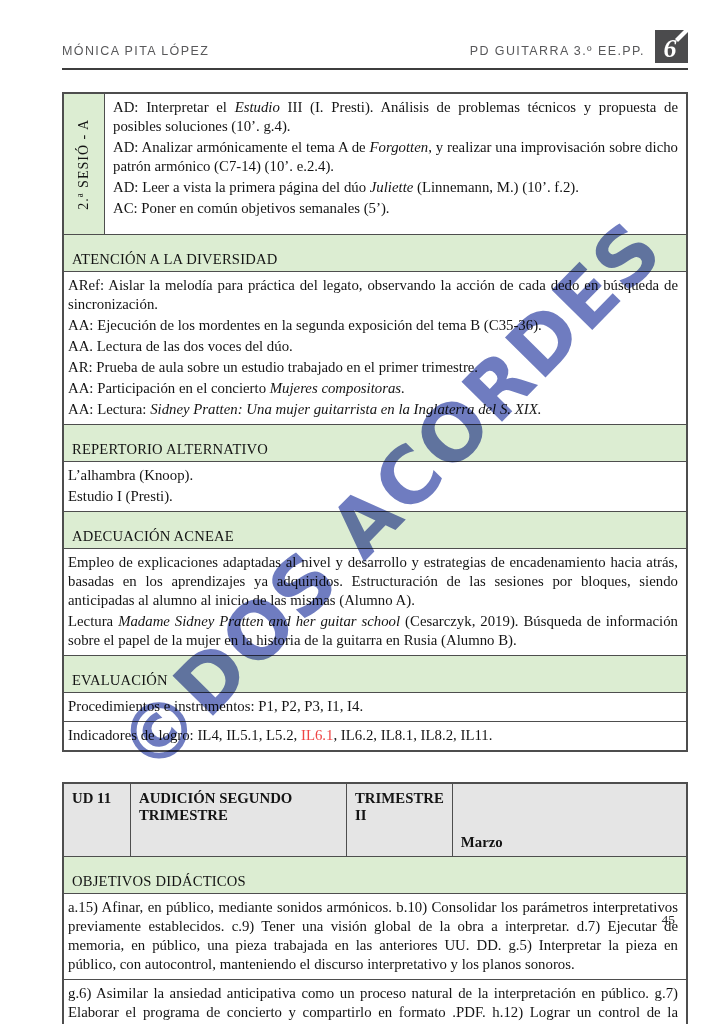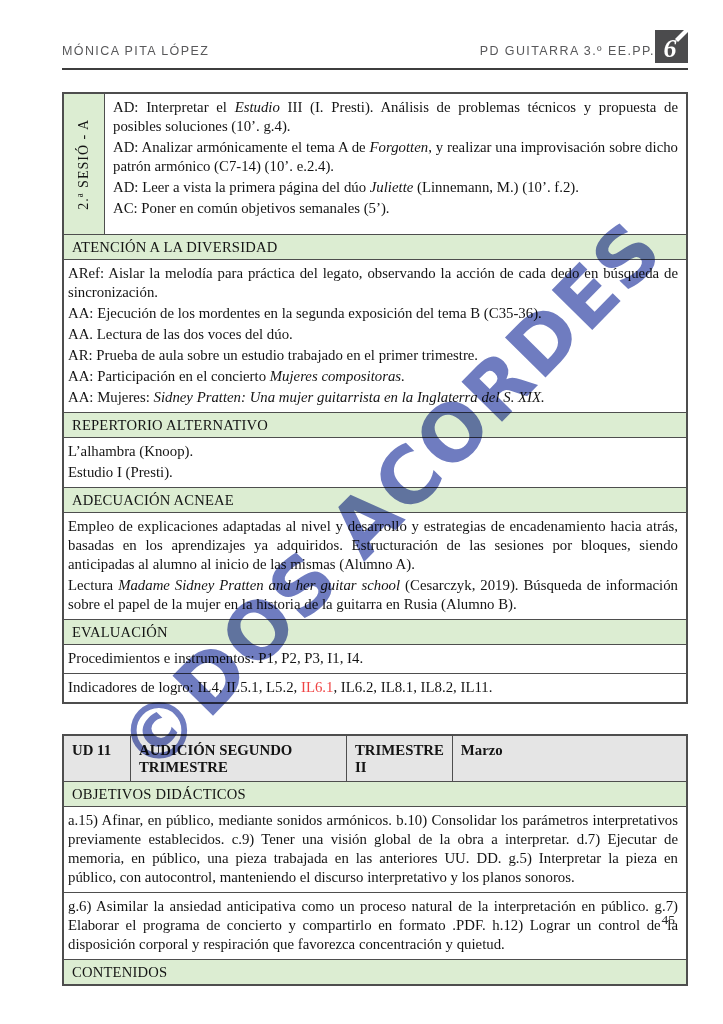--- a/index.html
+++ b/index.html
@@ -12,29 +12,29 @@
 
   
   .pghead {
     display:flex; justify-content:space-between; align-items:flex-end;
     border-bottom:2px solid #3d3d3d; padding-bottom:6px;
   }
   .pghead .htext {
     font-family:"Liberation Sans", sans-serif; font-size:12.5px;
     letter-spacing:1.4px; color:#58585a; padding-bottom:4px; white-space:nowrap;
   }
-  .hright { display:flex; align-items:flex-end; gap:0; }
+  .hright { display:flex; align-items:flex-end; gap:10px; }
   .logo { width:33px; height:33px; display:block; margin-bottom:-1px; }
 
   
   .tbl { border:2px solid #4e4e4e; margin-top:22px; }
   .tbl2 { margin-top:30px; }
   .row { border-top:1px solid #4e4e4e; }
   .row:first-child { border-top:none; }
-  .band { background:#dcedd2; padding:4px 8px 3px 8px; font-size:14.6px; letter-spacing:0.2px; }
+  .band { background:#dcedd2; padding:16px 8px 3px 8px; font-size:14.6px; letter-spacing:0.2px; }
   .cellbody { padding:2px 8px 3px 4px; }
   .para {
     margin:2px 0; font-size:14.8px; line-height:19px; text-align:justify;
   }
   .it { font-style:italic; }
   .red { color:#ef4444; }
 
   
   .sessrow { display:flex; align-items:stretch; }
   .vcell {
@@ -51,21 +51,21 @@
   .actrow { display:flex; align-items:stretch; }
   .actlabel {
     width:148px; flex:0 0 148px; background:#dcedd2; border-right:1px solid #4e4e4e;
     padding:3px 8px; font-size:14.6px; white-space:pre-line; line-height:19px;
   }
   .actvalue { flex:1 1 auto; padding:3px 10px; font-size:14.8px; line-height:19px; display:flex; align-items:flex-start; }
 
   
   .udrow { display:flex; align-items:stretch; background:#e5e5e5; font-weight:bold; font-size:14.8px; }
   .udrow > div { padding:6px 8px 5px 8px; border-right:1px solid #4e4e4e; }
-  .udrow > div:last-child { border-right:none; }
+  .udrow > div:last-child { border-right:none;margin-top:44px; }
   .ud-code   { flex:0 0 50px; }
   .ud-name   { flex:0 0 199px; }
   .ud-trim   { flex:0 0 84px; }
   .ud-month  { flex:1 1 auto; }
 
   
   .watermark {
     position:absolute; left:390px; top:497px;
     transform:translate(-50%,-50%) rotate(-45.5deg);
     font-family:"DejaVu Sans", sans-serif; font-weight:bold;
@@ -115,21 +115,21 @@
         </div>
       </div>
 
       <div class="row band">ATENCIÓN A LA DIVERSIDAD</div>
       <div class="row cellbody">
         <p class="para"><span>ARef: Aislar la melodía para práctica del legato, observando la acción de cada dedo en búsqueda de sincronización.</span></p>
         <p class="para"><span>AA: Ejecución de los mordentes en la segunda exposición del tema B (C35-36).</span></p>
         <p class="para"><span>AA. Lectura de las dos voces del dúo.</span></p>
         <p class="para"><span>AR: Prueba de aula sobre un estudio trabajado en el primer trimestre.</span></p>
         <p class="para"><span>AA: Participación en el concierto </span><span class="it">Mujeres compositoras.</span></p>
-        <p class="para"><span>AA: Mujeres: </span><span class="it">Sidney Pratten: Una mujer guitarrista en la Inglaterra del S. XIX.</span></p>
+        <p class="para"><span>AA: Lectura: </span><span class="it">Sidney Pratten: Una mujer guitarrista en la Inglaterra del S. XIX.</span></p>
       </div>
 
       <div class="row band">REPERTORIO ALTERNATIVO</div>
       <div class="row cellbody">
         <p class="para">L’alhambra (Knoop).</p>
         <p class="para">Estudio I (Presti).</p>
       </div>
 
 
       <div class="row band">ADECUACIÓN ACNEAE</div>

